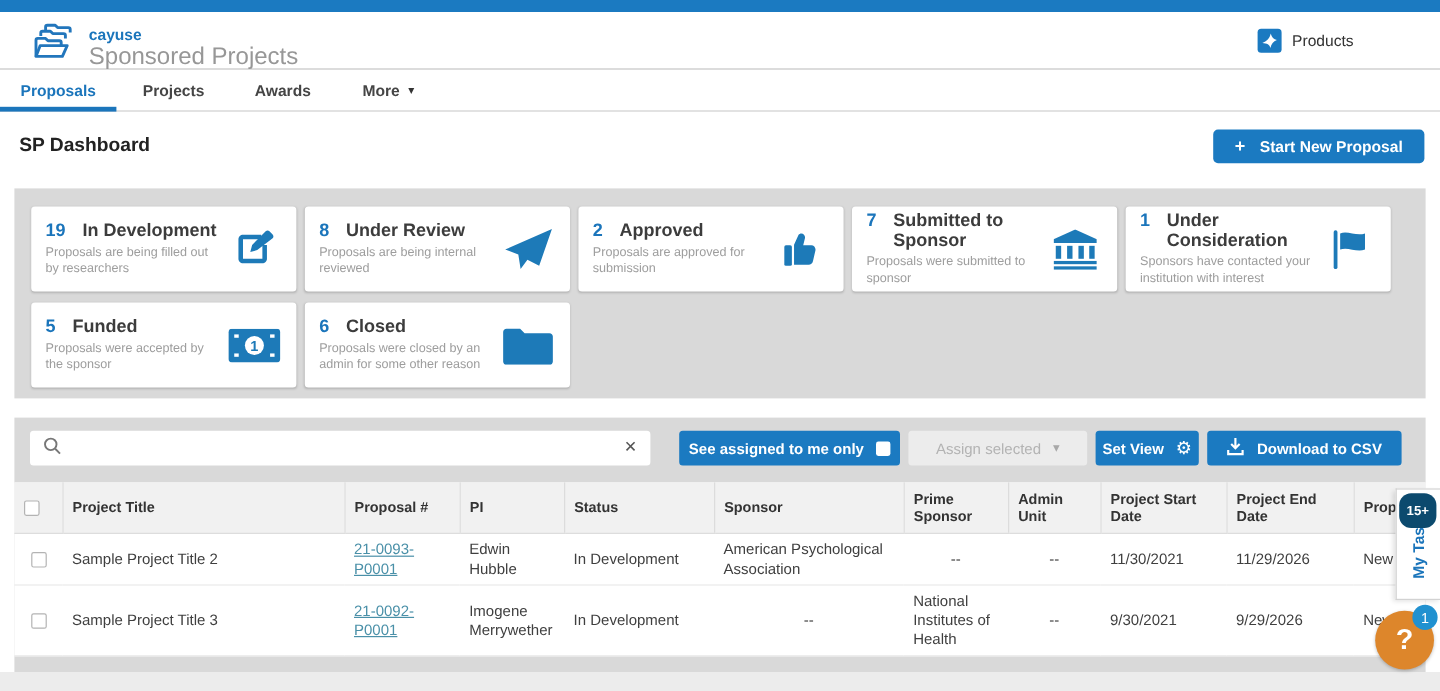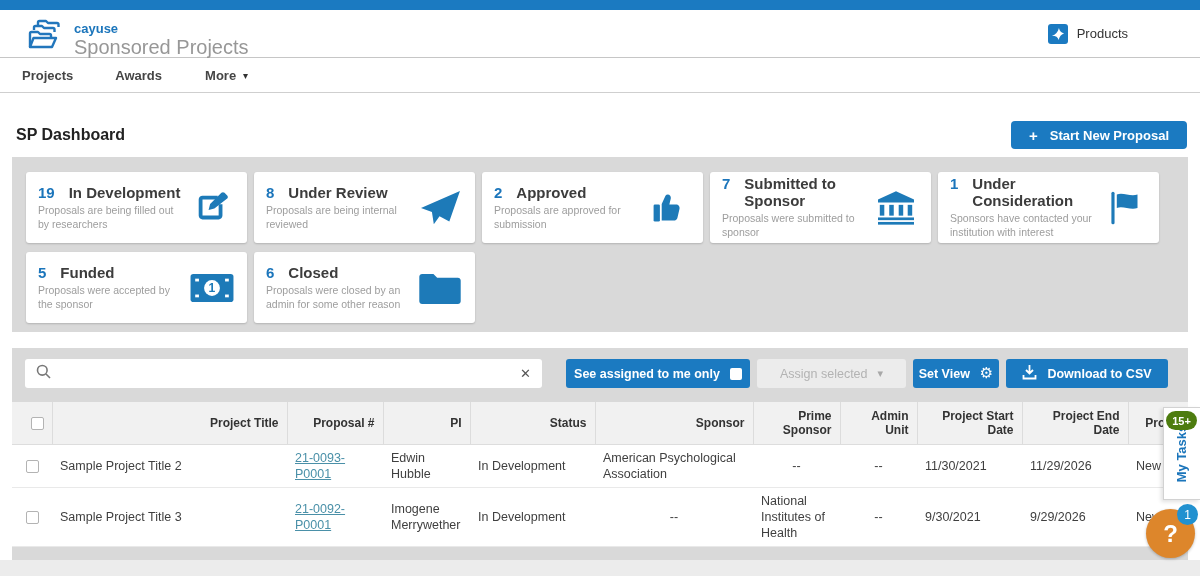--- a/index.html
+++ b/index.html
@@ -23,21 +23,21 @@
     border-bottom:1px solid #cfcfcf; display:flex; align-items:stretch; }
   .nav-tab { font-size:13px; font-weight:bold; color:#454545; display:flex; align-items:center;
     justify-content:center; cursor:pointer; position:relative; gap:7px; }
   .nav-tab.active { width:97px; color:#1b75bb; }
   .nav-tab.active::after { content:""; position:absolute; left:0; right:0; bottom:-1px; height:4px; background:#1b75bb; }
   .nav-tab.t2 { margin-left:22px; }
   .nav-tab.t3 { margin-left:42px; }
   .nav-tab.t4 { margin-left:43px; }
   .nav-caret { font-size:10px; color:#333; font-family:"DejaVu Sans", sans-serif; }
 
-  .page-head { position:absolute; top:107px; left:0; width:100%; height:58px; background:#fff; }
+  .page-head { position:absolute; top:94px; left:0; width:100%; height:58px; background:#fff; }
   .page-title { position:absolute; left:16px; top:19px; font-size:16px; font-weight:bold; color:#222; }
   .start-btn { position:absolute; right:13px; top:14px; height:28px; padding:0 18px; background:#1b7ac1;
     color:#fff; font-size:13px; font-weight:bold; border-radius:4px; display:flex; align-items:center; gap:12px; cursor:pointer; }
   .plus-glyph { font-size:15px; font-weight:bold; }
 
   .cards-panel { position:absolute; left:12px; top:157px; width:1176px; height:175px; background:#d9d9d9;
     padding:15px 14px; display:grid; grid-template-columns:repeat(5,221px); gap:9px 7px; align-content:start; }
   .card { background:#fff; border-radius:3px; box-shadow:0 1px 2px rgba(0,0,0,.18); padding:10px 12px;
     display:flex; align-items:center; gap:6px; height:71px; cursor:pointer; }
   .card-main { flex:1; min-width:0; }
@@ -60,35 +60,35 @@
   .b-assigned { width:184px; }
   .b-assign  { width:149px; }
   .b-setview { width:86px; }
   .b-download{ width:162px; }
   .cb-square { width:12px; height:12px; background:#fff; border-radius:2px; }
   .caret { font-size:11px; color:#a8a8a8; font-family:"DejaVu Sans", sans-serif; }
   .gear { font-size:15px; font-family:"DejaVu Sans", sans-serif; line-height:1; }
 
   table.data-table { position:absolute; top:54px; left:0; width:1176px; border-collapse:collapse;
     table-layout:fixed; background:#fff; font-size:12.5px; color:#3f3f3f; }
-  .data-table thead th { background:#f1f1f1; font-weight:bold; font-size:12px; color:#333; text-align:right;
+  .data-table thead th { background:#f1f1f1; font-weight:bold; font-size:12px; color:#333; text-align:left;
     padding:7px 8px; border-left:1px solid #dcdcdc; border-bottom:1px solid #ddd; cursor:pointer; }
   .data-table thead th:first-child { border-left:none; }
   .data-table tbody td { padding:5px 8px; border-bottom:1px solid #e9e9e9; vertical-align:middle; line-height:1.28; }
   td.center, th.cbcell, td.cbcell { text-align:center; }
   a.link { color:#4a90a8; text-decoration:underline; cursor:pointer; }
   .row-checkbox { width:13px; height:13px; border:1px solid #b3b3b3; border-radius:2px; background:#fff;
     display:inline-block; vertical-align:middle; cursor:pointer; }
 
   .my-tasks { position:absolute; left:1163px; top:407px; width:37px; height:93px; background:#fff;
     border:1px solid #d2d2d2; border-right:none; box-shadow:-2px 2px 4px rgba(0,0,0,.12);
     display:flex; align-items:center; justify-content:center; z-index:5; cursor:pointer; }
   .my-tasks-label { transform:rotate(-90deg); white-space:nowrap; color:#1b75bb; font-size:13px; font-weight:bold; }
-  .tasks-badge { position:absolute; left:1166px; top:411px; min-width:31px; height:19px; padding:0 5px;
-    border-radius:10px; background:#4d7c0f; color:#fff; font-size:11px; font-weight:bold;
+  .tasks-badge { position:absolute; left:1166px; top:411px; min-width:31px; height:29px; padding:0 5px;
+    border-radius:10px; background:#0c4a6e; color:#fff; font-size:11px; font-weight:bold;
     display:flex; align-items:center; justify-content:center; z-index:6; }
 
   .help-fab { position:absolute; left:1146px; top:509px; width:49px; height:49px; border-radius:50%;
     background:#dd862b; color:#fff; display:flex; align-items:center; justify-content:center;
     font-size:24px; font-weight:bold; z-index:7; box-shadow:0 1px 3px rgba(0,0,0,.25); cursor:pointer; }
   .help-badge { position:absolute; left:1177px; top:504px; width:21px; height:21px; border-radius:50%;
     background:#2191d0; color:#fff; font-size:12px; display:flex; align-items:center; justify-content:center; z-index:8; }
 
   .bottom-strip { position:absolute; left:0; top:560px; width:100%; height:16px; background:#ececec; }
 </style>
@@ -116,20 +116,21 @@
       <span class="products-icon">
         <svg width="14" height="14" viewBox="0 0 15 15">
             <path fill="#fff" d="M1 9.5C5 8 7.5 5.5 8.5 1c.8 3.5 2.8 5.4 5.5 5.8-3.2 1.4-5 3.6-5.8 7.2-.7-3-2.9-4.3-7.2-4.5z"></path>
           </svg>
       </span>
       <span>Products</span>
     </span>
   </header>
 
   <nav class="nav">
+    <span class="nav-tab active">Proposals</span>
     <span class="nav-tab t2">Projects</span>
     <span class="nav-tab t3">Awards</span>
     <span class="nav-tab t4">
       <span>More</span>
       <span class="nav-caret">▾</span>
     </span>
   </nav>
 
   <section class="page-head">
     <h1 class="page-title">SP Dashboard</h1>

